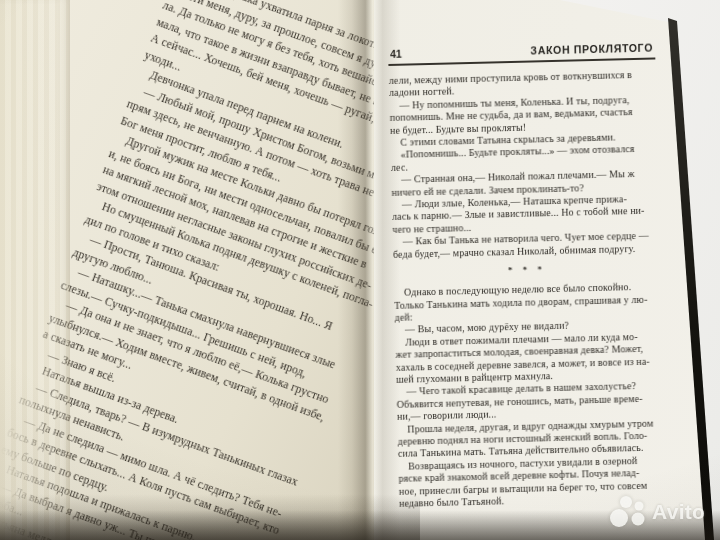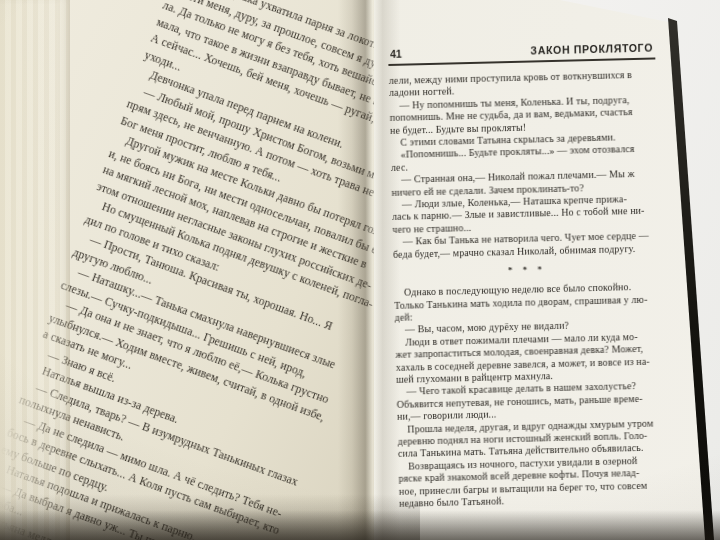--- a/index.html
+++ b/index.html
@@ -182,14 +182,23 @@
   </div>
 
   <div class="gutter"></div>
 
   <div class="edge-line"></div>
 
   <div class="vignette"></div>
   <div class="bottom-left-shadow"></div>
   <div class="bottom-shadow"></div>
 
+  <div class="watermark">
+    <svg width="42" height="36" viewBox="0 0 42 36">
+      <circle cx="11" cy="24" r="9" fill="rgba(250,250,247,0.88)"></circle>
+      <circle cx="18" cy="8" r="6" fill="rgba(250,250,247,0.88)"></circle>
+      <circle cx="31" cy="12" r="4.5" fill="rgba(250,250,247,0.88)"></circle>
+      <circle cx="30" cy="25" r="6.5" fill="rgba(250,250,247,0.88)"></circle>
+    </svg>
+    <span class="wordmark">Avito</span>
+  </div>
 
 </div>
 
 </body></html>

